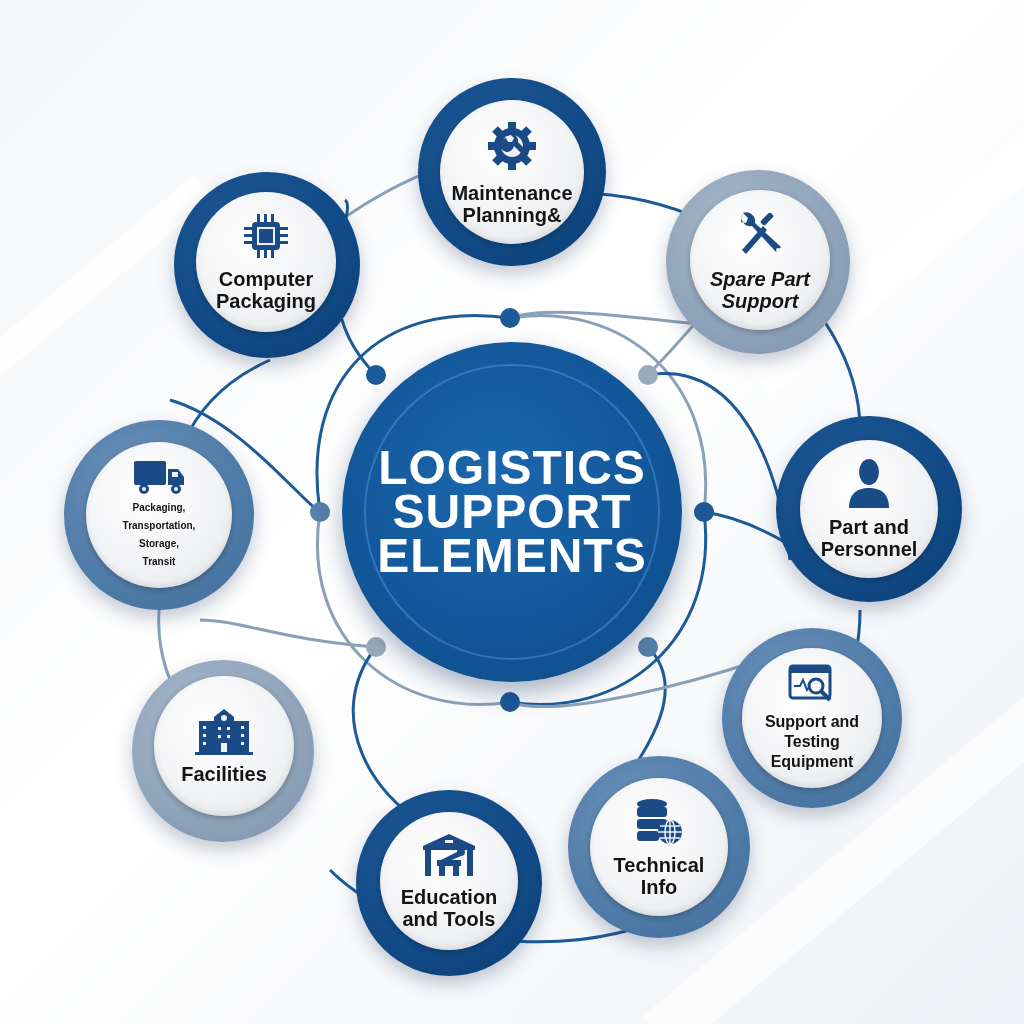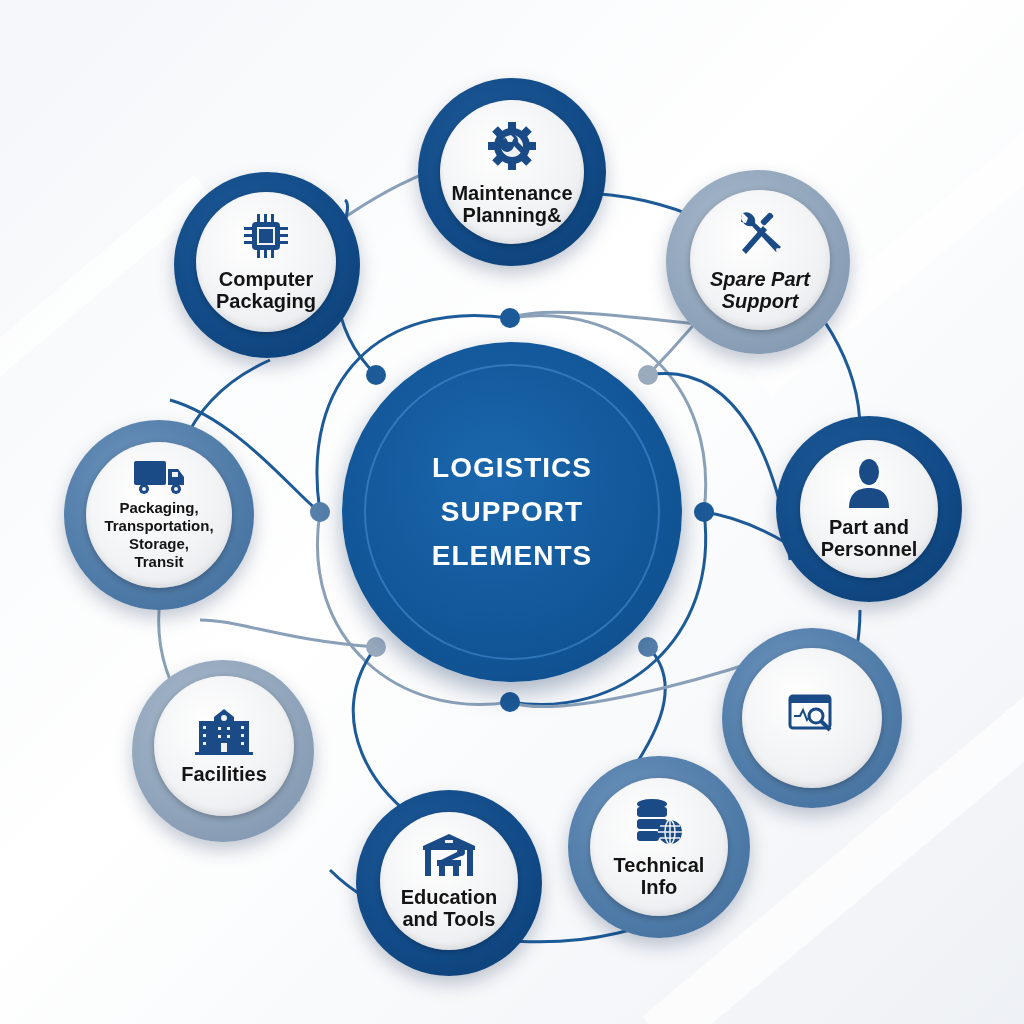--- a/index.html
+++ b/index.html
@@ -15,21 +15,21 @@
     display:flex;flex-direction:column;align-items:center;justify-content:center;text-align:center;}
   .node .lbl{font-weight:700;color:#141414;font-size:20px;line-height:22px;}
   .node svg.ic{display:block;margin-bottom:8px;}
   .ring-dark{background:radial-gradient(circle at 40% 35%,#1e5a99 0%,#114a86 60%,#0b3a6e 100%);}
   .ring-mid{background:radial-gradient(circle at 40% 35%,#6f95bd 0%,#4f7ba8 60%,#3f6a97 100%);}
   .ring-light{background:radial-gradient(circle at 40% 35%,#a9b9cb 0%,#8ea3ba 60%,#7b91aa 100%);}
   .center{position:absolute;left:342px;top:342px;width:340px;height:340px;border-radius:50%;
     background:radial-gradient(circle at 45% 40%,#1b67ad 0%,#125799 55%,#0d4a86 100%);
     box-shadow:0 10px 25px rgba(10,40,90,0.35);display:flex;align-items:center;justify-content:center;}
   .center .ring{position:absolute;left:22px;top:22px;width:292px;height:292px;border-radius:50%;border:2px solid rgba(80,150,220,0.5);}
-  .center .title{color:#fff;font-weight:700;font-size:28px;line-height:44px;text-align:center;letter-spacing:1px;position:relative;}
+  .center .title{color:#fff;font-weight:700;font-size:48px;line-height:44px;text-align:center;letter-spacing:1px;position:relative;}
 </style>
 </head>
 <body>
 
 <div class="bg-streak" style="left:700px;top:200px;width:500px;height:40px;"></div>
 <div class="bg-streak" style="left:-150px;top:300px;width:400px;height:30px;"></div>
 <div class="bg-streak" style="left:600px;top:850px;width:500px;height:50px;"></div>
 
 <svg class="links" viewBox="0 0 1024 1024">
   <g fill="none" stroke-width="3">
@@ -133,20 +133,25 @@
 
 <div class="node ring-mid" style="left:722px;top:628px;width:180px;height:180px;">
   <div class="inner" style="left:20px;top:20px;width:140px;height:140px;">
     <svg class="ic" width="48" height="44" viewBox="0 0 48 44" style="margin-bottom:4px;">
       <rect x="2" y="2" width="40" height="32" rx="3" fill="none" stroke="#1a4b86" stroke-width="3"></rect>
       <rect x="2" y="2" width="40" height="7" fill="#1a4b86"></rect>
       <path d="M6 22 h6 l3 -6 l4 10 l3 -4" fill="none" stroke="#1a4b86" stroke-width="2"></path>
       <circle cx="28" cy="22" r="7" fill="none" stroke="#1a4b86" stroke-width="3"></circle>
       <path d="M33 27 L42 36" stroke="#1a4b86" stroke-width="4"></path>
     </svg>
+    <div class="lbl" style="font-size:16px;line-height:20px;">
+      <div>Support and</div>
+      <div>Testing</div>
+      <div>Equipment</div>
+    </div>
   </div>
 </div>
 
 <div class="node ring-mid" style="left:568px;top:756px;width:182px;height:182px;">
   <div class="inner" style="left:22px;top:22px;width:138px;height:138px;justify-content:center;">
     <svg class="ic" width="50" height="50" viewBox="0 0 50 50">
       <g fill="#1a4b86">
         <ellipse cx="18" cy="8" rx="15" ry="5"></ellipse>
         <rect x="3" y="11" width="30" height="10" rx="3"></rect>
         <rect x="3" y="23" width="30" height="10" rx="3"></rect>
@@ -225,21 +230,21 @@
       <g fill="#1a4b86">
         <rect x="2" y="2" width="32" height="24" rx="2"></rect>
         <path d="M36 10 L46 10 L52 18 L52 26 L36 26 Z"></path>
         <circle cx="12" cy="30" r="5"></circle>
           <circle cx="44" cy="30" r="5"></circle>
       </g>
       <circle cx="12" cy="30" r="2" fill="#f0f1f3"></circle>
         <circle cx="44" cy="30" r="2" fill="#f0f1f3"></circle>
       <rect x="40" y="13" width="6" height="5" fill="#f0f1f3"></rect>
     </svg>
-    <div class="lbl" style="font-size:15px;line-height:18px;">
+    <div class="lbl" style="font-size:10px;line-height:18px;">
       <div>Packaging,</div>
       <div>Transportation,</div>
       <div>Storage,</div>
       <div>Transit</div>
     </div>
   </div>
 </div>
 
 <div class="node ring-dark" style="left:174px;top:172px;width:186px;height:186px;">
   <div class="inner" style="left:22px;top:20px;width:140px;height:140px;">

